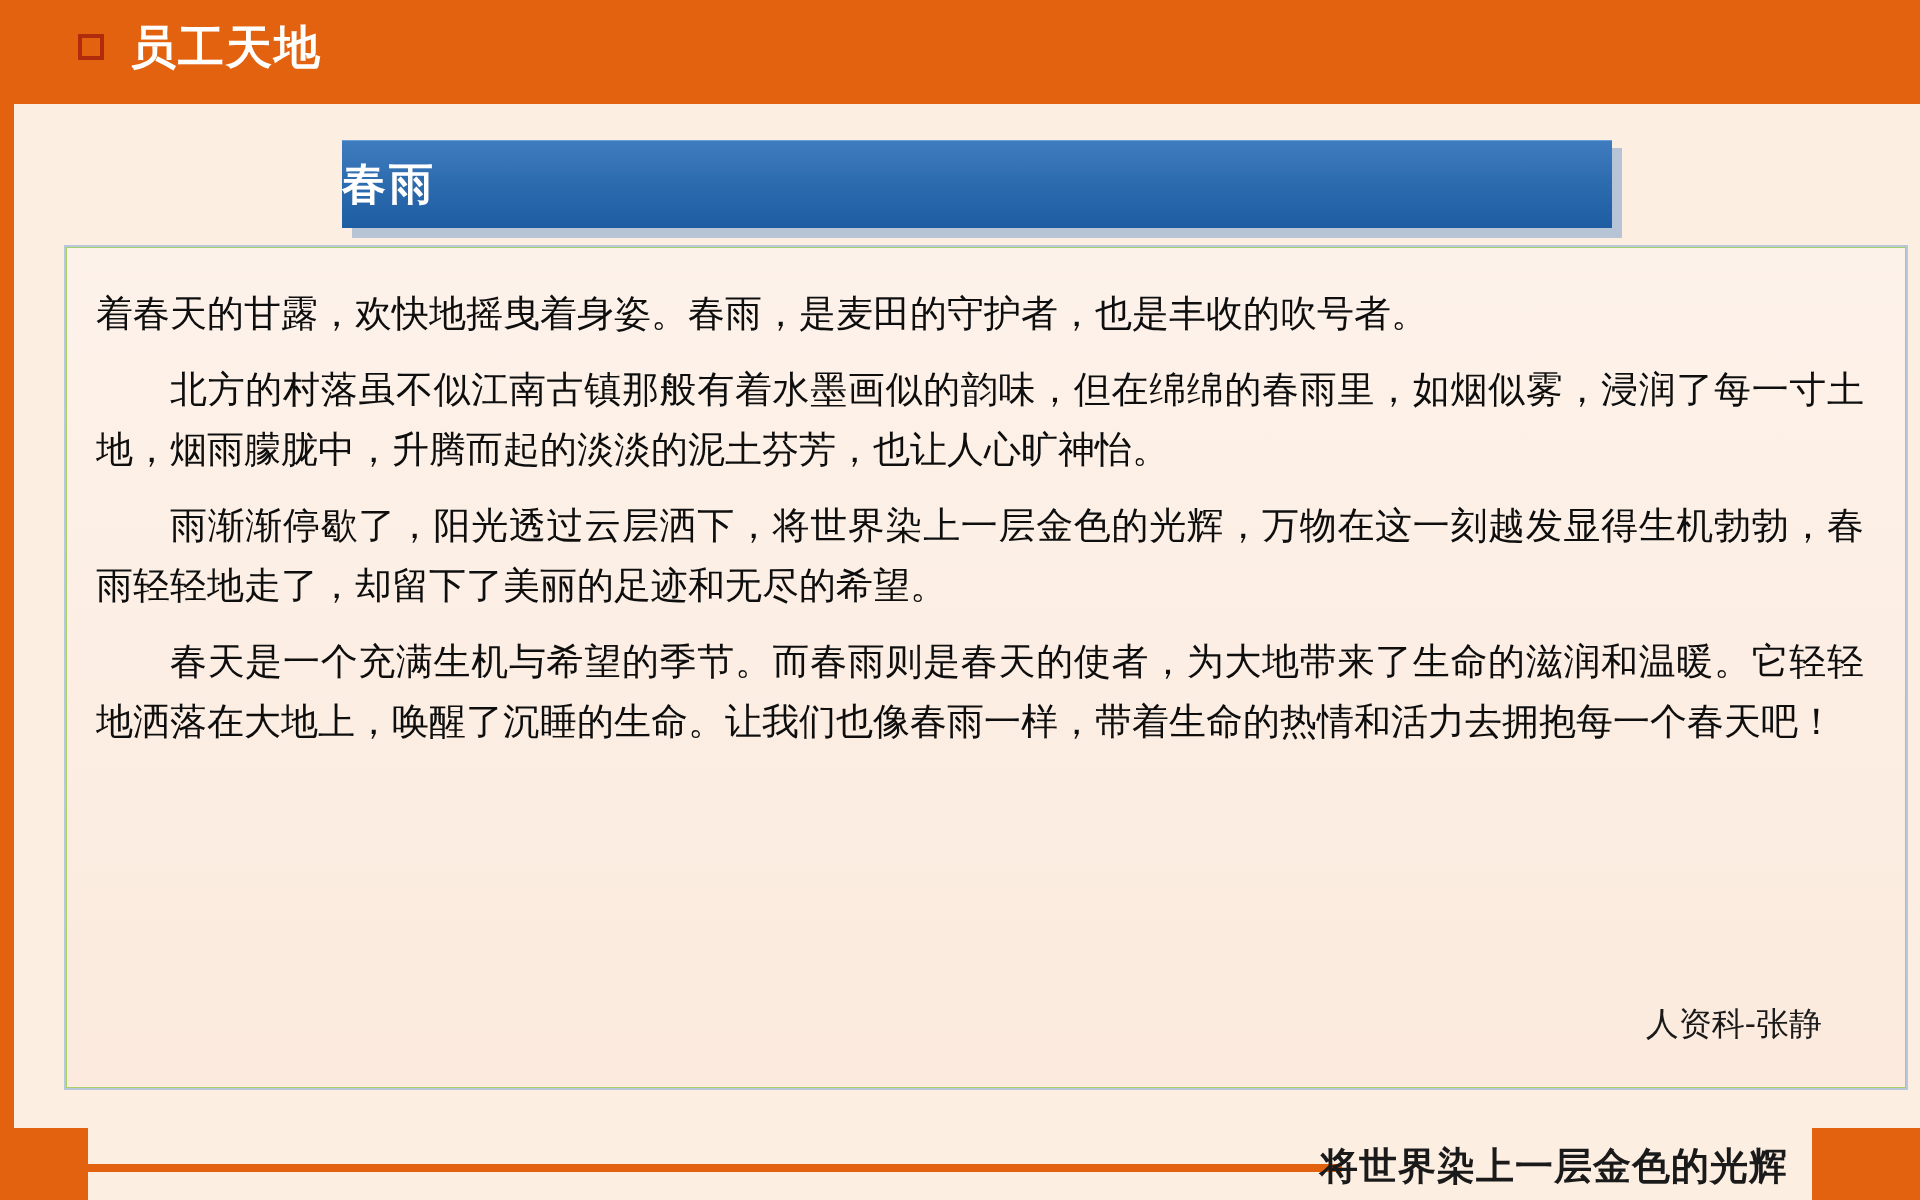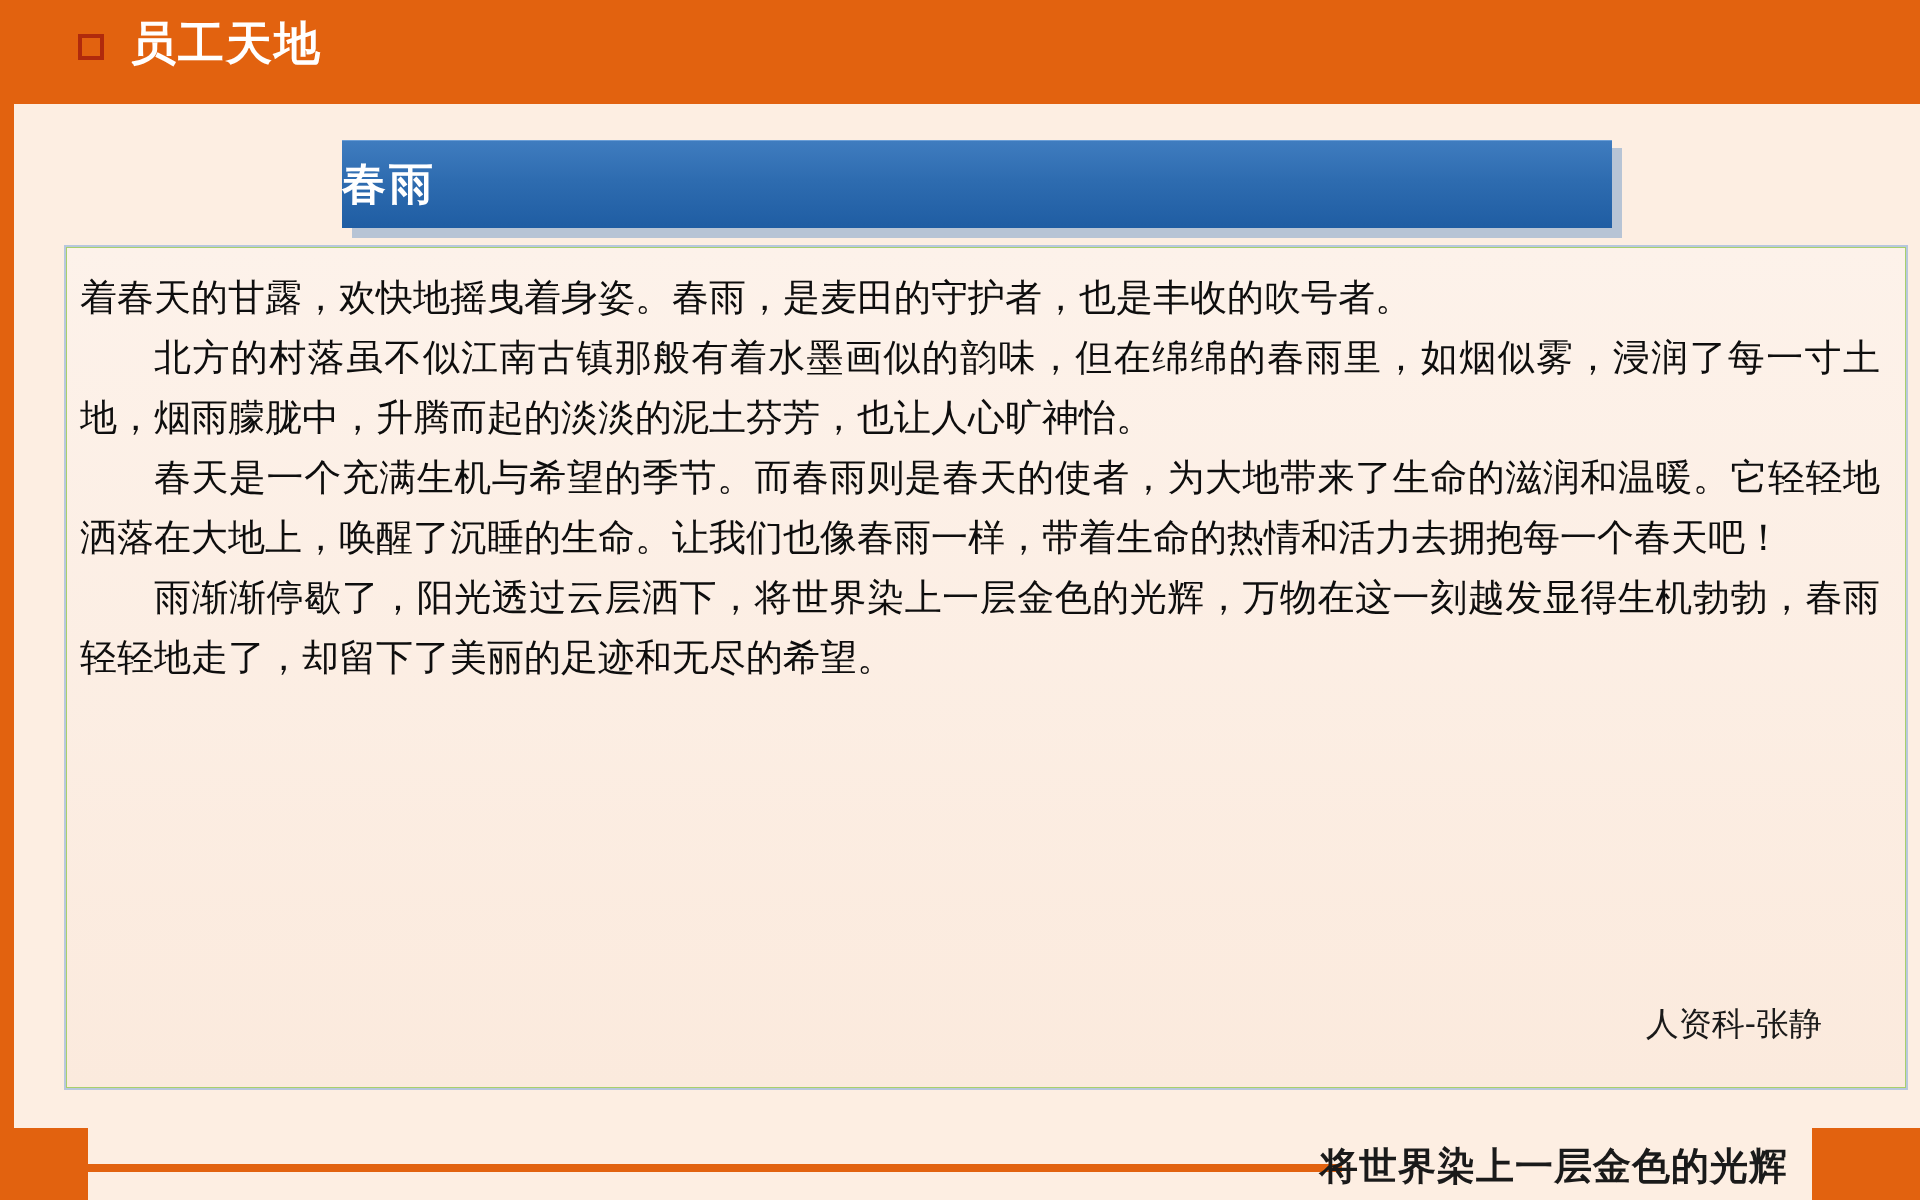--- a/index.html
+++ b/index.html
@@ -43,21 +43,21 @@
     border: 4px solid #b02a0c;
     background: transparent;
     box-sizing: border-box;
   }
   .header-title {
     color: #ffffff;
     font-size: 46px;
     font-weight: bold;
     letter-spacing: 2px;
     line-height: 1;
-    font-family: Liberation Mono, monospace;
+    font-family: Liberation Sans, sans-serif;
   }
   
   .left-strip {
     position: absolute;
     left: 0;
     top: 104px;
     width: 14px;
     height: 1096px;
     background: #e2620f;
   }
@@ -126,21 +126,21 @@
     top: 268px;
     width: 1800px;
     font-family: "DejaVu Serif", "Liberation Serif", serif;
     font-size: 37px;
     line-height: 1.62;
     color: #0e0e0e;
     text-align: justify;
     text-justify: inter-character;
   }
   .body-text p {
-    margin: 0;
+    margin: 16px;
   }
   .p-indent {
     text-indent: 2em;
   }
   .signature {
     position: absolute;
     right: 98px;
     top: 1002px;
     font-family: "DejaVu Serif", "Liberation Serif", serif;
     font-size: 33px;
@@ -209,22 +209,22 @@
   <div class="plaque">
     <span class="plaque-text">春雨</span>
   </div>
 
   <div class="textbox-outer"></div>
   <div class="textbox-inner"></div>
 
   <div class="body-text">
     <p>着春天的甘露，欢快地摇曳着身姿。春雨，是麦田的守护者，也是丰收的吹号者。</p>
     <p class="p-indent">北方的村落虽不似江南古镇那般有着水墨画似的韵味，但在绵绵的春雨里，如烟似雾，浸润了每一寸土地，烟雨朦胧中，升腾而起的淡淡的泥土芬芳，也让人心旷神怡。</p>
+    <p class="p-indent">雨渐渐停歇了，阳光透过云层洒下，将世界染上一层金色的光辉，万物在这一刻越发显得生机勃勃，春雨轻轻地走了，却留下了美丽的足迹和无尽的希望。</p>
     <p class="p-indent">春天是一个充满生机与希望的季节。而春雨则是春天的使者，为大地带来了生命的滋润和温暖。它轻轻地洒落在大地上，唤醒了沉睡的生命。让我们也像春雨一样，带着生命的热情和活力去拥抱每一个春天吧！</p>
-    <p class="p-indent">雨渐渐停歇了，阳光透过云层洒下，将世界染上一层金色的光辉，万物在这一刻越发显得生机勃勃，春雨轻轻地走了，却留下了美丽的足迹和无尽的希望。</p>
   </div>
 
   <div class="signature">人资科-张静</div>
 
   <div class="footer-band"></div>
   <div class="footer-orange-left"></div>
   <div class="footer-line"></div>
   <div class="footer-orange-right"></div>
   <div class="footer-company">将世界染上一层金色的光辉</div>
 

